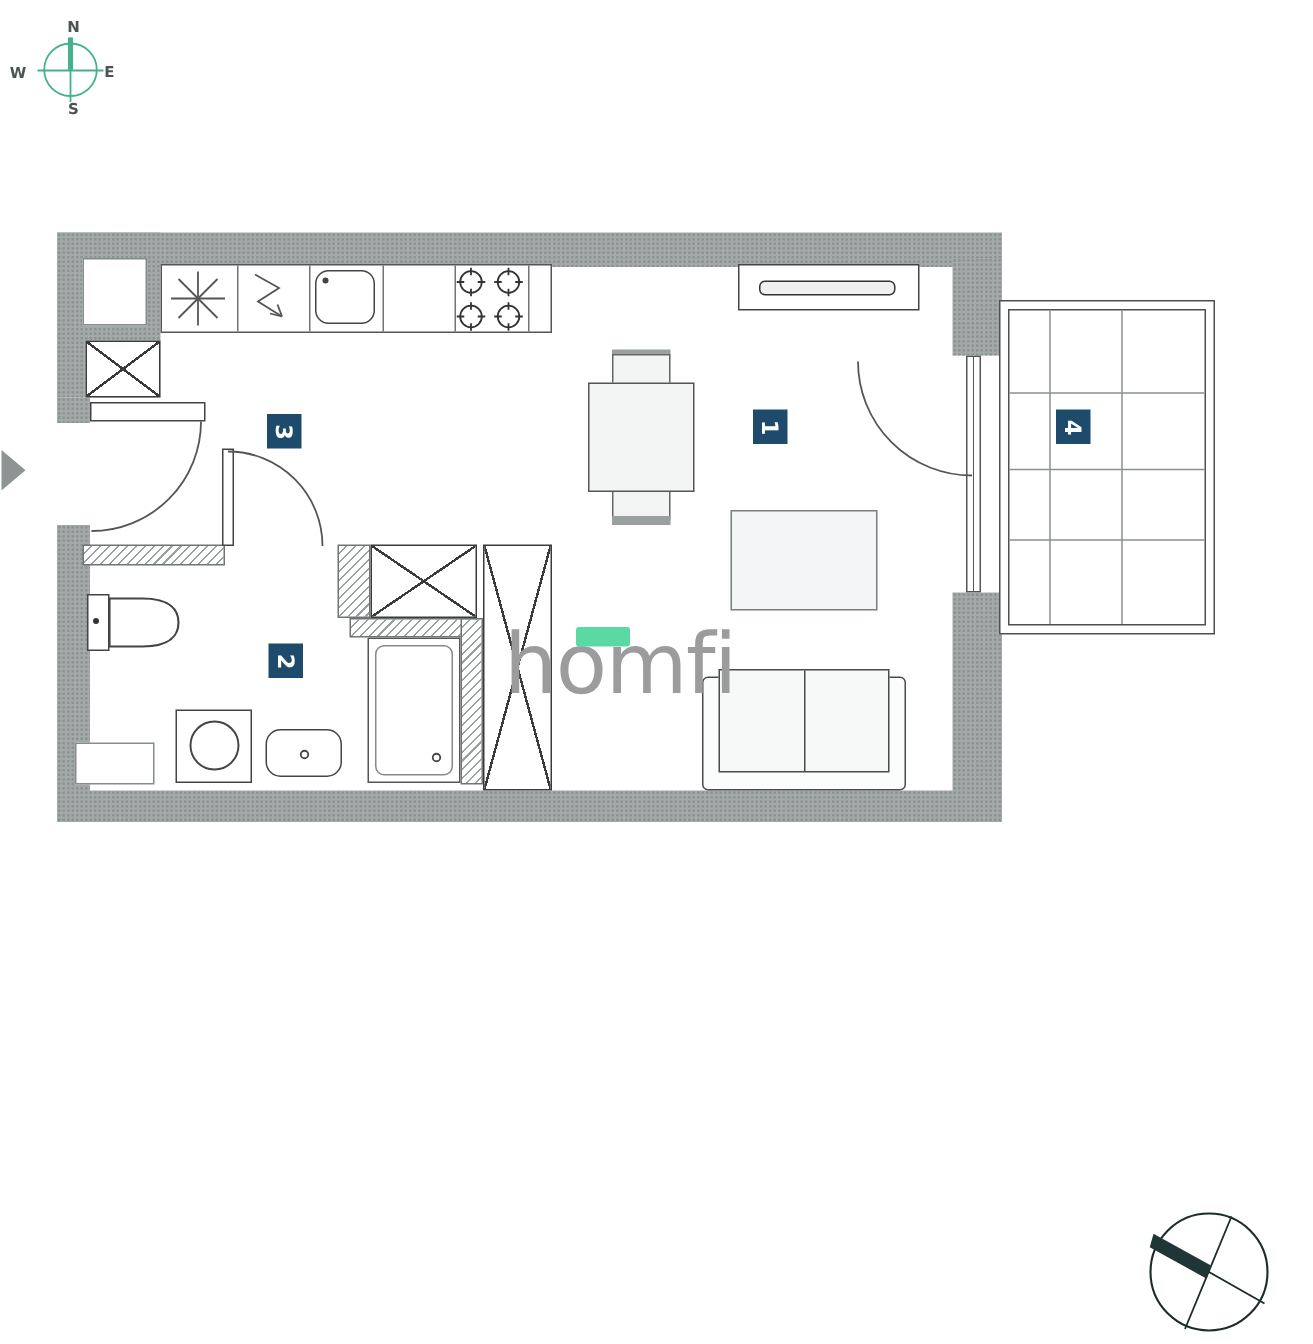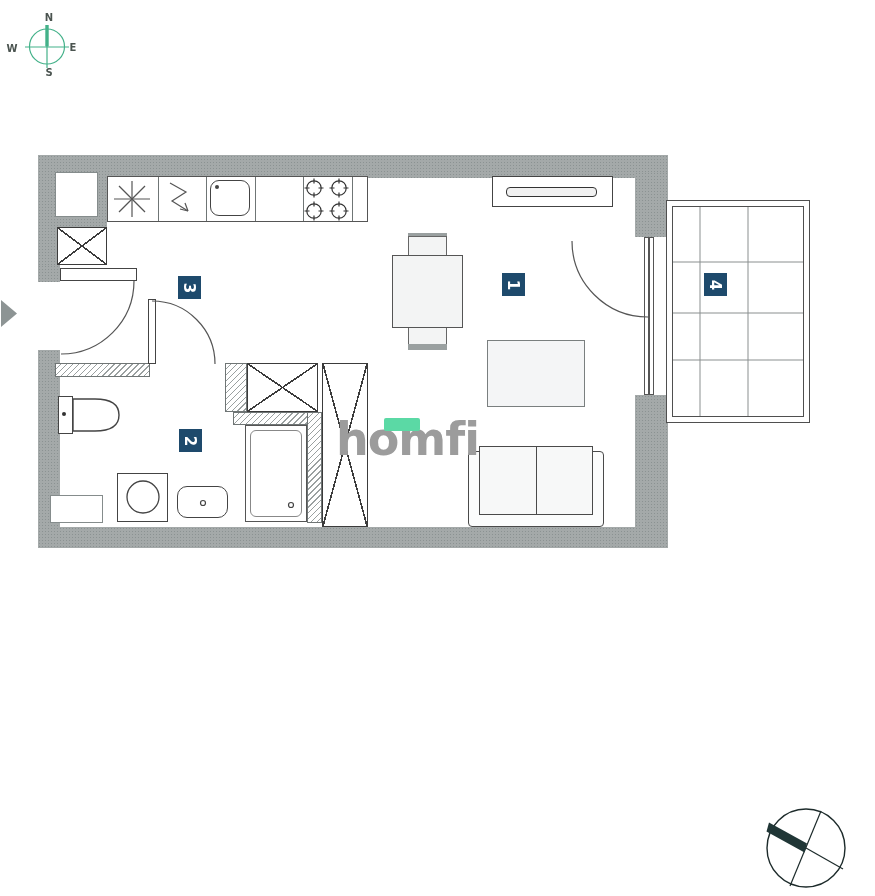--- a/index.html
+++ b/index.html
@@ -25,21 +25,21 @@
   .white-box{background:#ffffff;border:1.3px solid #444;}
   .divline{background:#6f7575;width:1px;}
   .chairback{background:#9aa0a0;}
   .window{background:linear-gradient(to right, transparent calc(50% - .6px), #555 calc(50% - .6px) calc(50% + .6px), transparent calc(50% + .6px)),#ffffff;
           border:1.3px solid #555;}
   .bframe{border:1.5px solid #4f4f4f;background:#ffffff;}
   .bframe2{border:1px solid #4f4f4f;background:#ffffff;}
   .room-label{width:23px;height:23px;background:var(--label-bg);color:var(--label-text);
         display:flex;align-items:center;justify-content:center;font-weight:bold;font-size:15px;}
   .room-label>span{transform:rotate(90deg);display:block;}
-  .wm-text{color:var(--wm);font-size:46px;font-weight:bold;letter-spacing:-1px;line-height:1;}
+  .wm-text{color:var(--wm);font-size:56px;font-weight:normal;letter-spacing:-1px;line-height:1;}
   .wm-bar{position:absolute;background:var(--accent);border-radius:2px;}
   svg{position:absolute;left:0;top:0;pointer-events:none;}
   .ln{stroke:#555;stroke-width:1.2;fill:none;}
   .grid{stroke:#8a8f8f;stroke-width:1;fill:none;}
   .ctext{font-size:10px;font-weight:bold;fill:#4b5450;}
 </style>
 </head>
 <body style="background: rgb(255, 255, 255);">
 
 <div class="abs wall" style="left:38px;top:155px;width:630px;height:23px;"></div>

